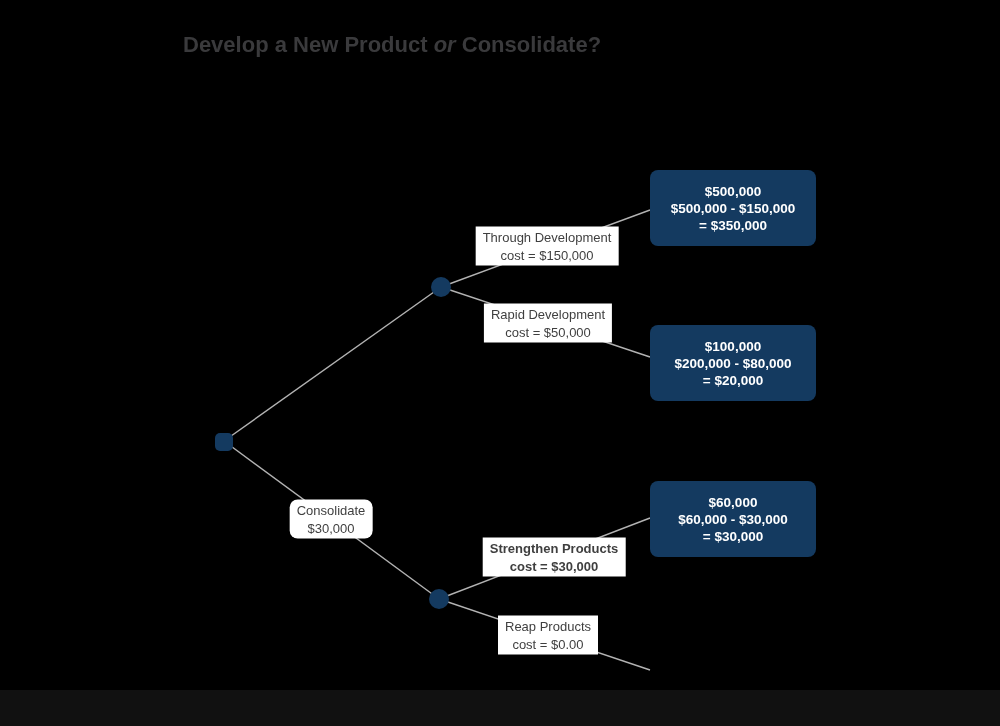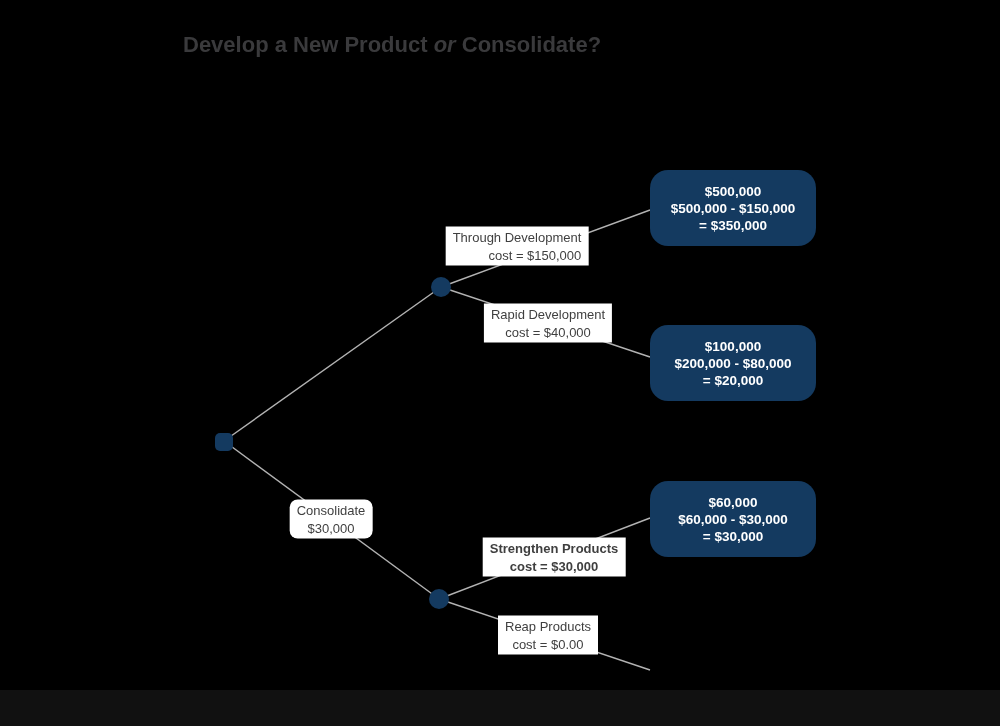--- a/index.html
+++ b/index.html
@@ -42,36 +42,36 @@
     padding:2px 7px;
     text-align:center;
     white-space:nowrap;
   }
   .branch-label span{display:block;}
   .payoff{
     position:absolute;
     left:650px;
     width:166px;height:76px;
     background:var(--navy);
-    border-radius:18px;
+    border-radius:8px;
     color:var(--box-text);
     font-size:13.5px;font-weight:bold;
     line-height:17px;
     display:flex;flex-direction:column;
     justify-content:center;align-items:center;
     text-align:center;
     white-space:nowrap;
   }
   .payoff span{display:block;}
   #payoff-0{top:170px;}
   #payoff-1{top:325px;}
   #payoff-2{top:481px;}
   #payoff-3{top:638px;}
   #label-0{left:331px;top:363px;}
-  #label-1{left:517px;top:246px;text-align:right;}
+  #label-1{left:547px;top:246px;}
   #label-2{left:548px;top:323px;}
   #label-3{left:331px;top:519px;border-radius:8px;}
   #label-4{left:554px;top:557px;font-weight:bold;}
   #label-5{left:548px;top:635px;}
 </style>
 </head>
 <body>
 
 <div class="stage">
 
@@ -92,21 +92,21 @@
   </svg>
 
 
   <div class="branch-label" id="label-1">
     <span>Through Development</span>
     <span>cost = $150,000</span>
   </div>
 
   <div class="branch-label" id="label-2">
     <span>Rapid Development</span>
-    <span>cost = $40,000</span>
+    <span>cost = $50,000</span>
   </div>
 
   <div class="branch-label" id="label-3">
     <span>Consolidate</span>
     <span>$30,000</span>
   </div>
 
   <div class="branch-label" id="label-4">
     <span>Strengthen Products</span>
     <span>cost = $30,000</span>

